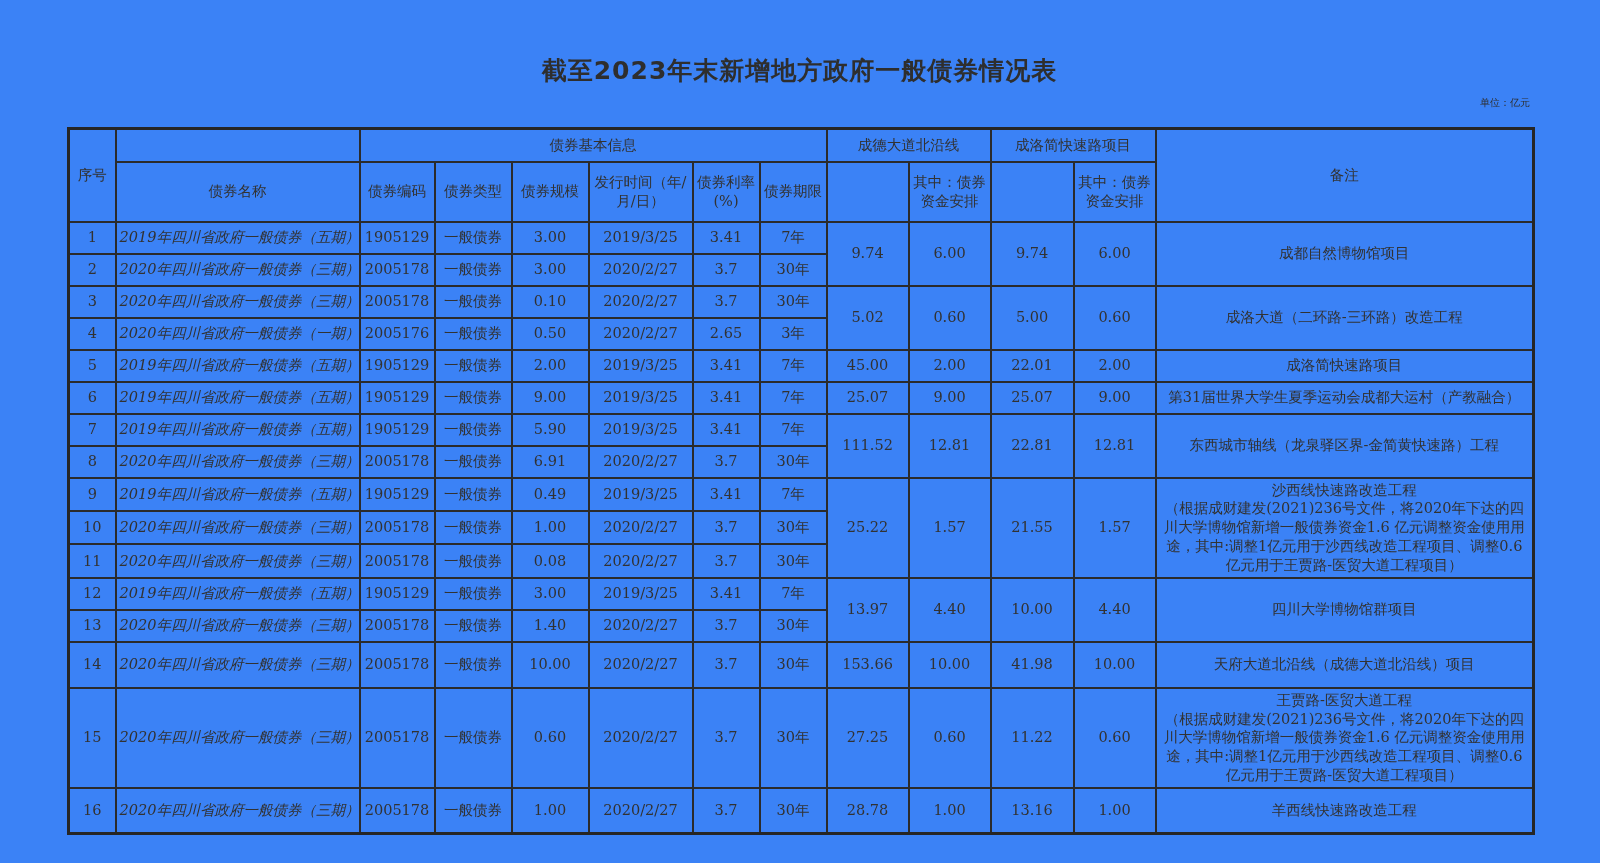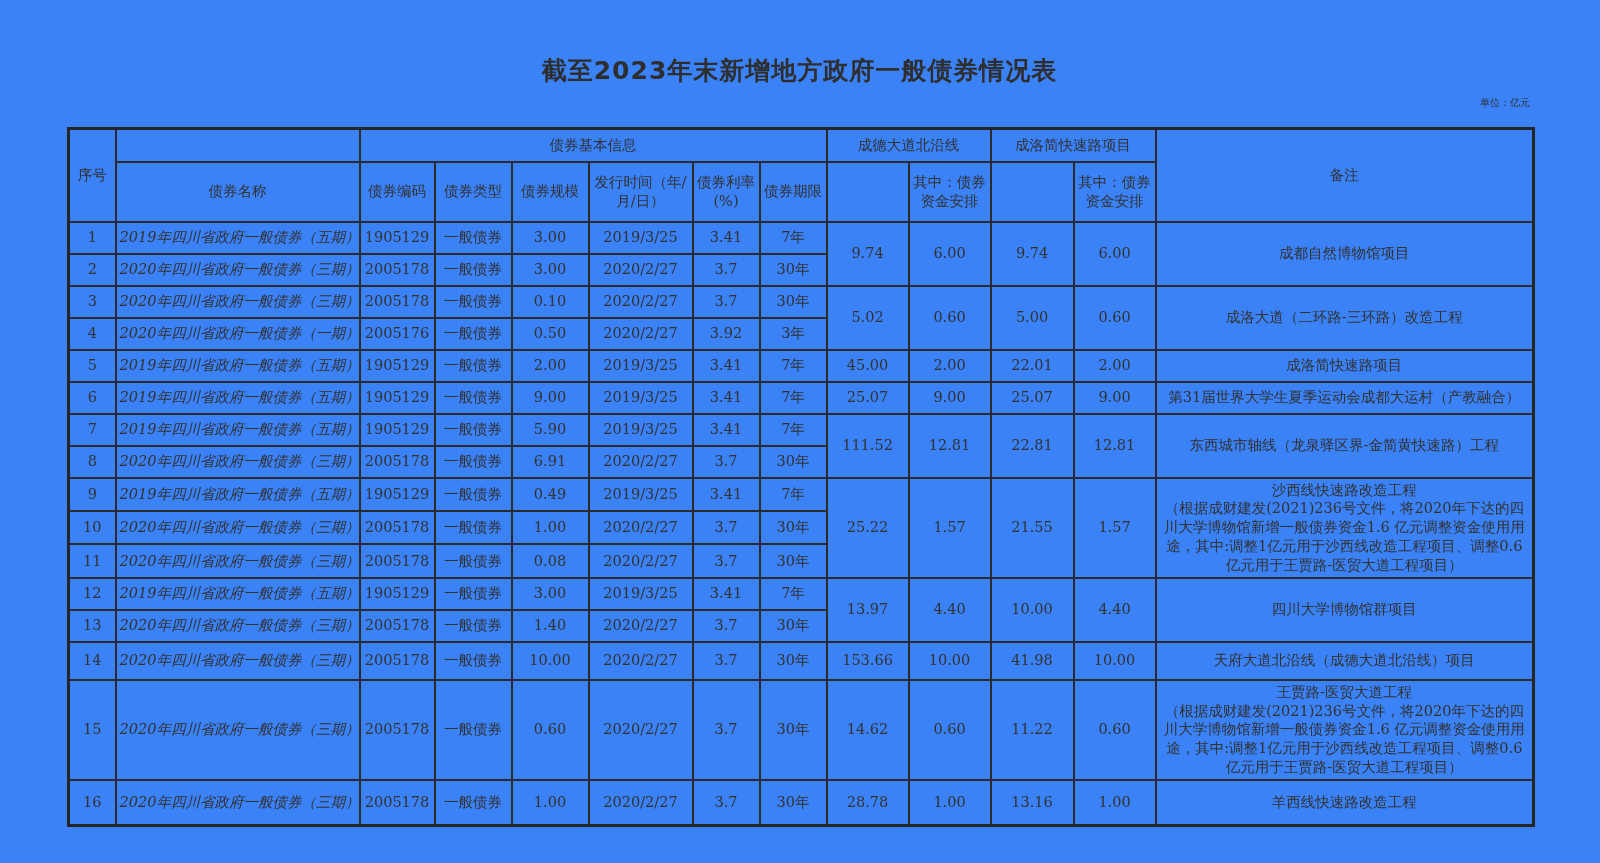--- a/index.html
+++ b/index.html
@@ -52,21 +52,21 @@
     text-align: center;
     vertical-align: middle;
     padding: 2px 3px;
     line-height: 1.3;
     overflow: hidden;
     color: #323232;
   }
   thead tr.hrow1 { height: 33px; }
   thead tr.hrow2 { height: 60px; }
   tbody tr { height: 32px; }
-  tbody tr:nth-child(14) { height: 38px; }
+  tbody tr:nth-child(14) { height: 46px; }
   tbody tr:nth-child(16) { height: 46px; }
   td.cell-name {
     text-align: left;
     padding-left: 5px;
     white-space: nowrap;
     font-style: italic;
   }
   td.cell-remark {
     text-align: left;
     padding: 3px 6px;
@@ -161,21 +161,21 @@
             <td rowspan="2">0.60</td>
             <td class="cell-remark" rowspan="2">成洛大道（二环路-三环路）改造工程</td>
           </tr>
           <tr>
             <td>4</td>
             <td class="cell-name">2020年四川省政府一般债券（一期）</td>
             <td>2005176</td>
             <td>一般债券</td>
             <td>0.50</td>
             <td>2020/2/27</td>
-            <td>3.92</td>
+            <td>2.65</td>
             <td>3年</td>
           </tr>
           <tr>
             <td>5</td>
             <td class="cell-name">2019年四川省政府一般债券（五期）</td>
             <td>1905129</td>
             <td>一般债券</td>
             <td>2.00</td>
             <td>2019/3/25</td>
             <td>3.41</td>
@@ -304,21 +304,21 @@
           </tr>
           <tr>
             <td>15</td>
             <td class="cell-name">2020年四川省政府一般债券（三期）</td>
             <td>2005178</td>
             <td>一般债券</td>
             <td>0.60</td>
             <td>2020/2/27</td>
             <td>3.7</td>
             <td>30年</td>
-            <td>14.62</td>
+            <td>27.25</td>
             <td>0.60</td>
             <td>11.22</td>
             <td>0.60</td>
             <td class="cell-remark">王贾路-医贸大道工程
 （根据成财建发(2021)236号文件，将2020年下达的四川大学博物馆新增一般债券资金1.6 亿元调整资金使用用途，其中:调整1亿元用于沙西线改造工程项目、调整0.6亿元用于王贾路-医贸大道工程项目）</td>
           </tr>
           <tr>
             <td>16</td>
             <td class="cell-name">2020年四川省政府一般债券（三期）</td>
             <td>2005178</td>

